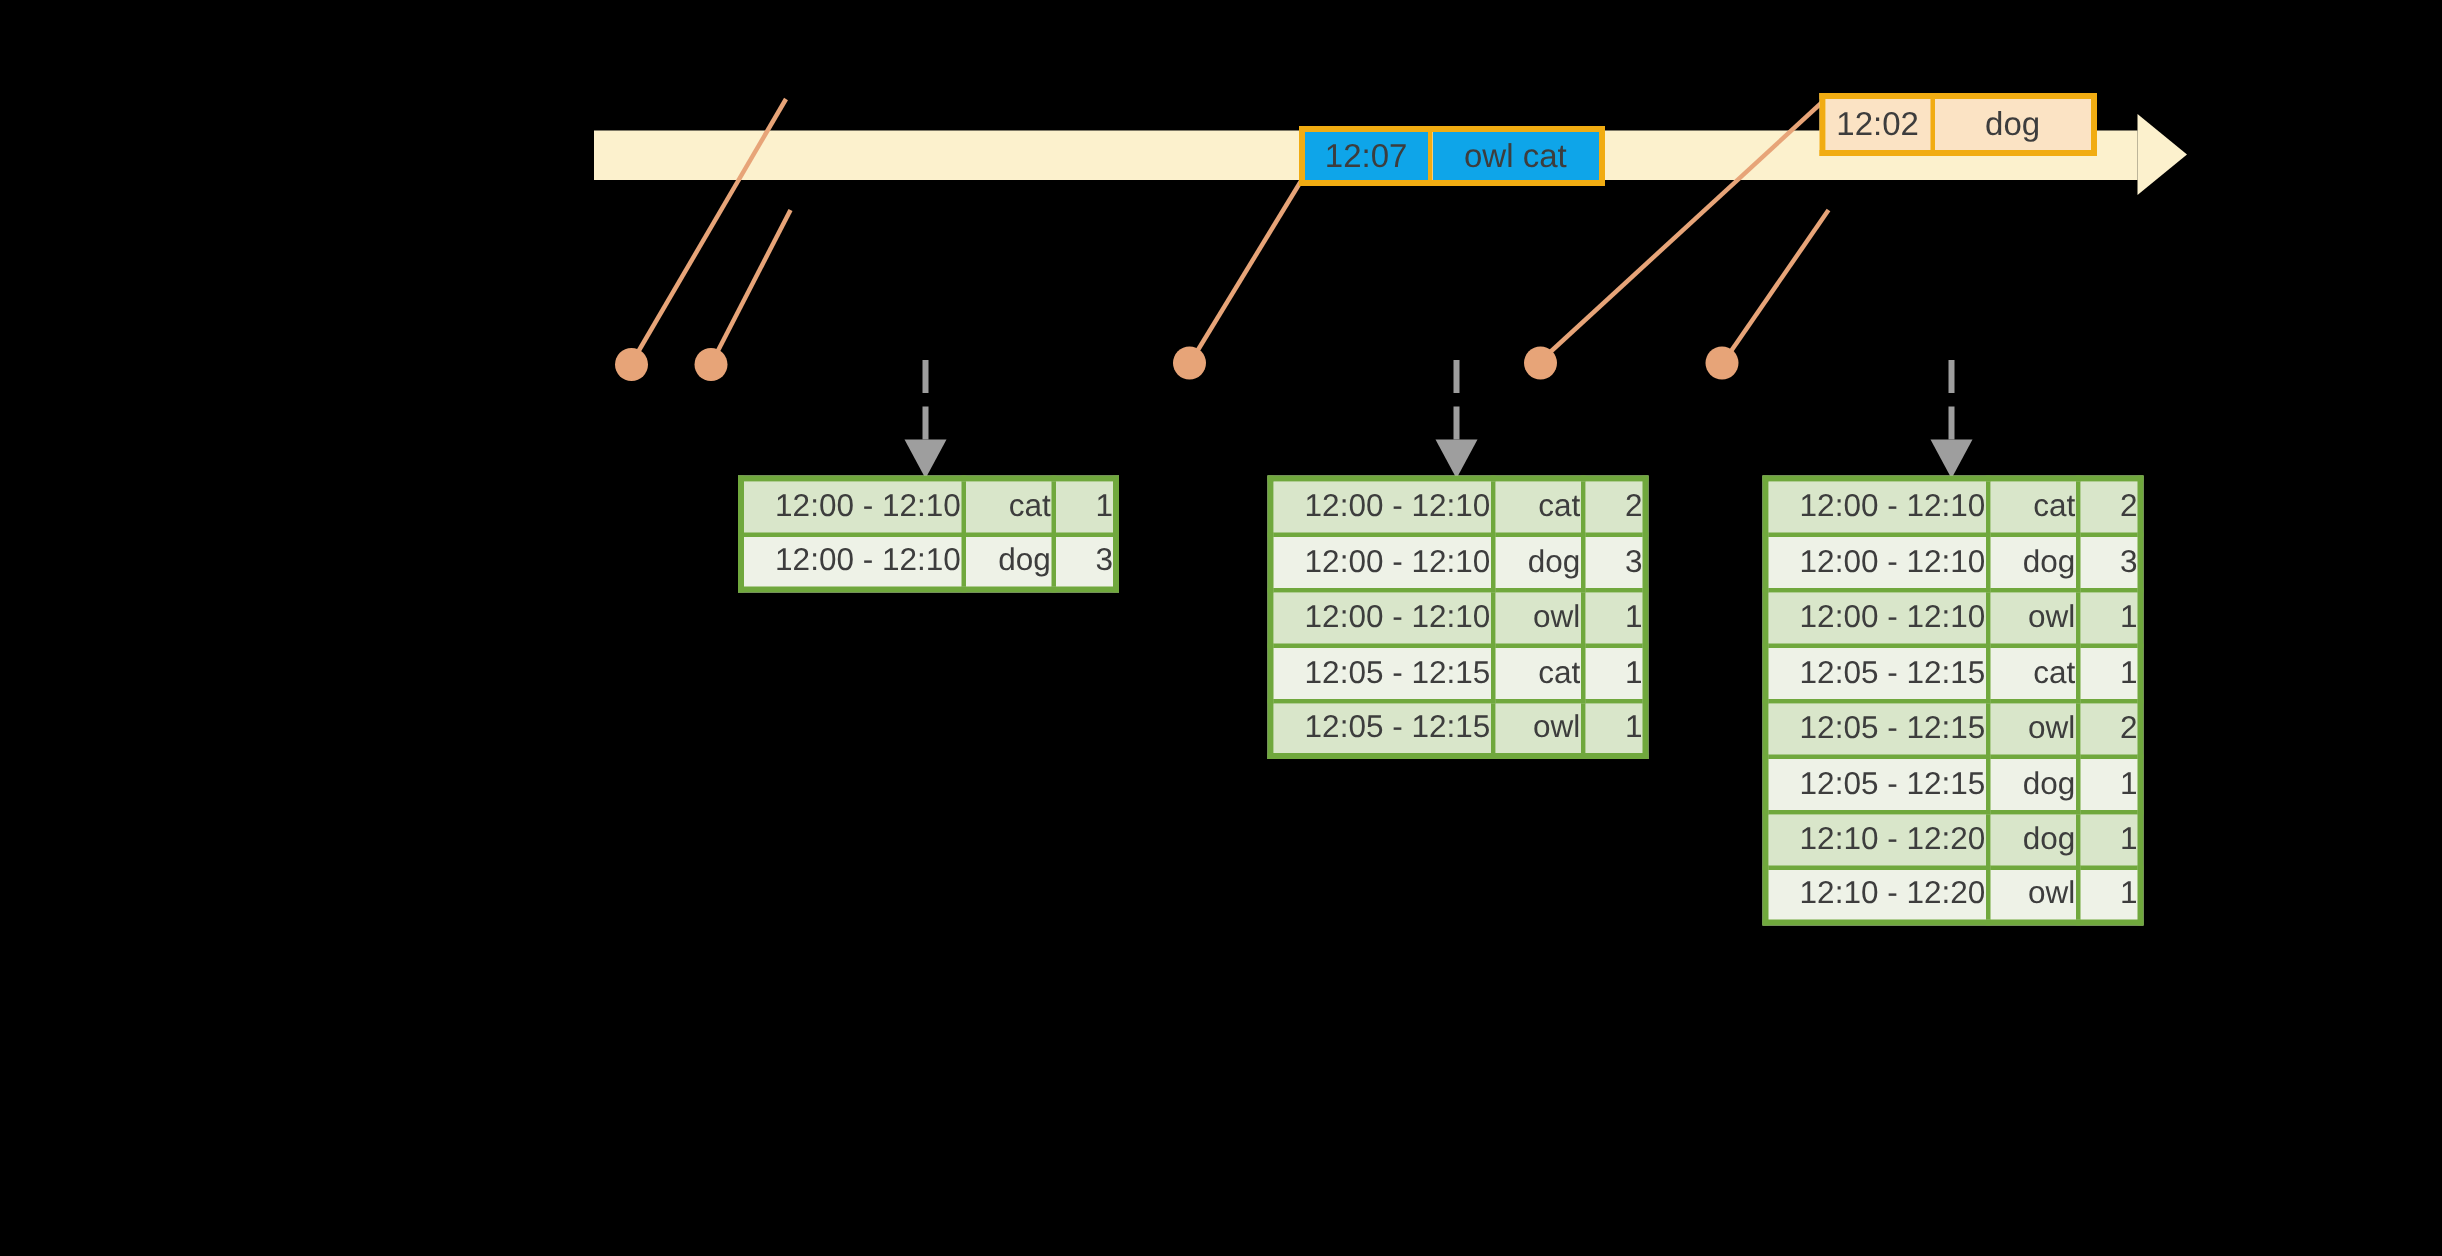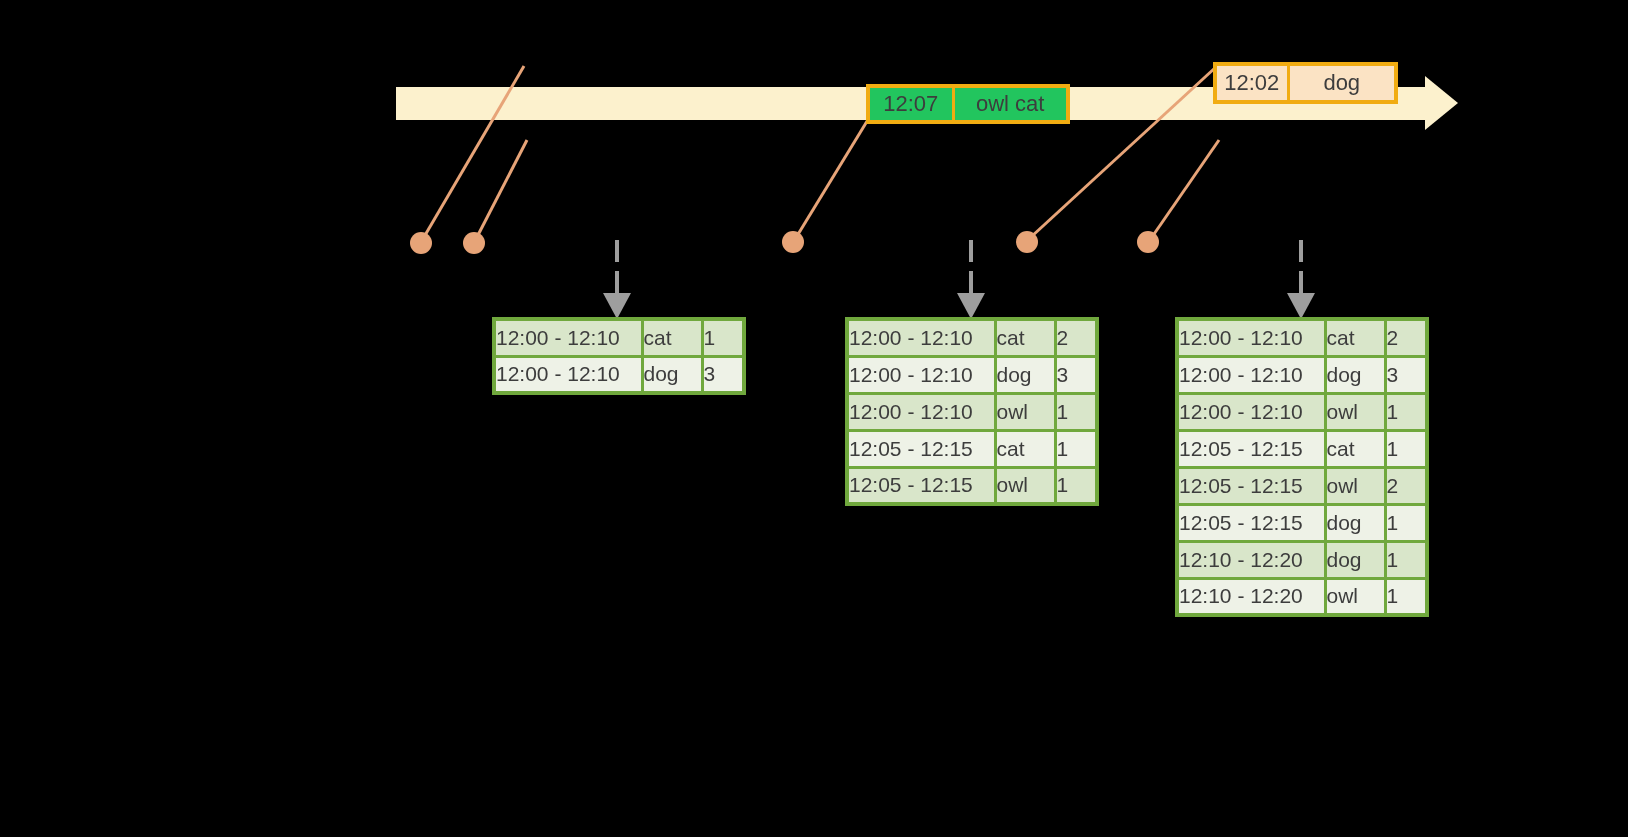--- a/index.html
+++ b/index.html
@@ -21,25 +21,25 @@
   table{border-collapse:collapse;table-layout:fixed;}
   .etable{position:absolute;border:4px solid #f1ac12;background:#fdf3e2;}
   .etable td{
     border:3px solid #f1ac12;text-align:center;vertical-align:middle;
     font-size:22px;color:#3d3d3d;padding:0;overflow:hidden;white-space:nowrap;
   }
   .etable tr{height:38px;}
   #et2 tr{height:36px;}
   td.p{background:#fbe3c4;}
   td.c{background:#fdf3e2;}
-  td.s{background:#22c55e;}
+  td.s{background:#0ea5e9;}
   
   .gtable{position:absolute;border:4px solid #70a83d;background:#eef2e7;}
   .gtable td{
-    border:3px solid #70a83d;text-align:left;vertical-align:middle;
+    border:3px solid #70a83d;text-align:right;vertical-align:middle;
     font-size:21px;color:#3d3d3d;padding:0;overflow:hidden;white-space:nowrap;
   }
   .gtable tr{height:37px;}
   td.g{background:#d9e6ca;}
   td.l{background:#eef2e7;}
 </style>
 </head>
 <body>
 
 <div class="canvas">

